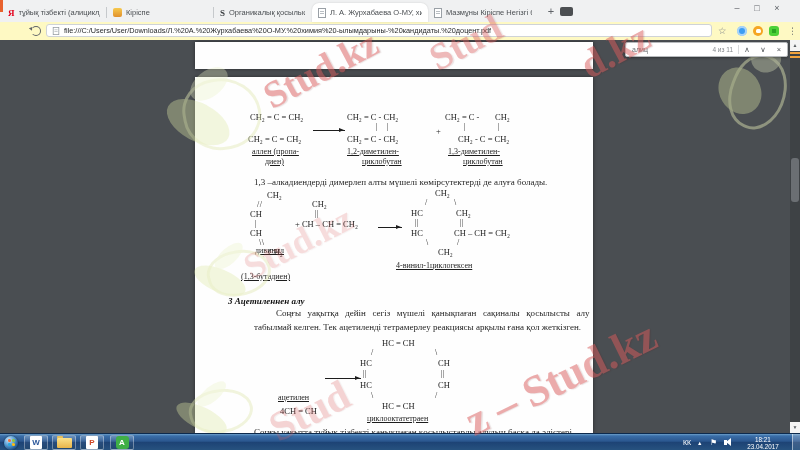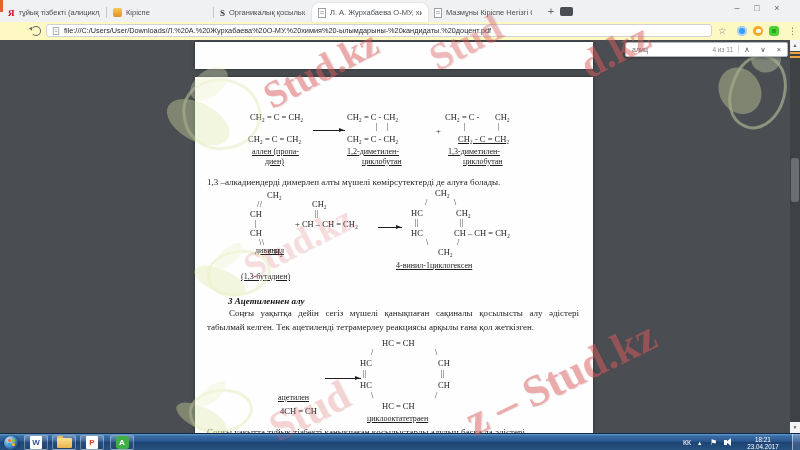--- a/index.html
+++ b/index.html
@@ -45,21 +45,21 @@
   #page1{top:2px;height:27px;}
   #page2{top:37px;height:356px;}
   #pnum{position:absolute;left:17px;top:0;font:8px "Liberation Serif",serif;color:#333;margin-top:32px;}
   .it{position:absolute;color:#1d1d1d;}
   .f{font:500 8.5px/9px "Liberation Serif",serif;white-space:pre;}
   .l{font:8px/9px "Liberation Serif",serif;white-space:pre;text-decoration:underline;}
   .b{font:500 8px/8px "Liberation Serif",serif;letter-spacing:.5px;white-space:pre;}
   .a{border-top:1px solid #1d1d1d;height:0;}
   .a::after{content:"";position:absolute;right:-1px;top:-3px;width:0;height:0;
             border:2.5px solid transparent;border-left:5px solid #1d1d1d;}
-  .para{position:absolute;font:9px/13.5px "Liberation Serif",serif;color:#1d1d1d;text-align:justify;}
+  .para{position:absolute;font:9px/13.5px "Liberation Serif",serif;color:#1d1d1d;text-align:justify;margin-left:47px;}
   #heading3{position:absolute;left:33px;top:219px;font:italic bold 9px "Liberation Serif",serif;color:#111;}
   #para2{left:12px;top:230px;width:372px;text-indent:22px;}
   #para1{left:12px;top:99px;width:378px;white-space:nowrap;}
   #para3{left:12px;top:349px;width:378px;white-space:nowrap;}
   
   #findbar{position:absolute;left:625px;top:2px;width:163px;height:15px;background:#fff;
            border:1px solid #b7babd;border-radius:2px;box-shadow:0 1px 3px rgba(0,0,0,.35);
            display:flex;align-items:center;box-sizing:border-box;z-index:6;}
   #findquery{font-size:7px;color:#6b6f73;margin-left:6px;flex:1;}
   #findcount{font-size:6.5px;color:#85898d;margin-right:5px;}
@@ -179,21 +179,21 @@
         <span class="it b" style="left: 181px; top: 46px;">|</span>
         <span class="it b" style="left: 192px; top: 46px;">|</span>
         <span class="it f" style="left: 152px; top: 58px;">CH₂ = C - CH₂</span>
         <span class="it l" style="left: 152px; top: 70px;">1,2-диметилен-</span>
         <span class="it l" style="left: 167px; top: 80px;">циклобутан</span>
         <span class="it f" style="left: 241px; top: 50px;">+</span>
         <span class="it f" style="left: 250px; top: 36px;">CH₂ = C -</span>
         <span class="it f" style="left: 300px; top: 36px;">CH₂</span>
         <span class="it b" style="left: 269px; top: 46px;">|</span>
         <span class="it b" style="left: 303px; top: 46px;">|</span>
-        <span class="it f" style="left: 263px; top: 58px; text-decoration: underline;">CH₂ - C = CH₂</span>
+        <span class="it f" style="left: 263px; top: 58px;">CH₂ - C = CH₂</span>
         <span class="it l" style="left: 253px; top: 70px;">1,3-диметилен-</span>
         <span class="it l" style="left: 268px; top: 80px;">циклобутан</span>
       </div>
     <div class="para" id="para1">1,3 –алкадиендерді димерлеп алты мүшелі көмірсутектерді де алуға болады.</div>
     <div>
         <span class="it f" style="left: 72px; top: 114px;">CH₂</span>
         <span class="it b" style="left: 62px; top: 124px;">//</span>
         <span class="it f" style="left: 55px; top: 133px;">CH</span>
         <span class="it b" style="left: 60px; top: 143px;">|</span>
         <span class="it f" style="left: 55px; top: 152px;">CH</span>

